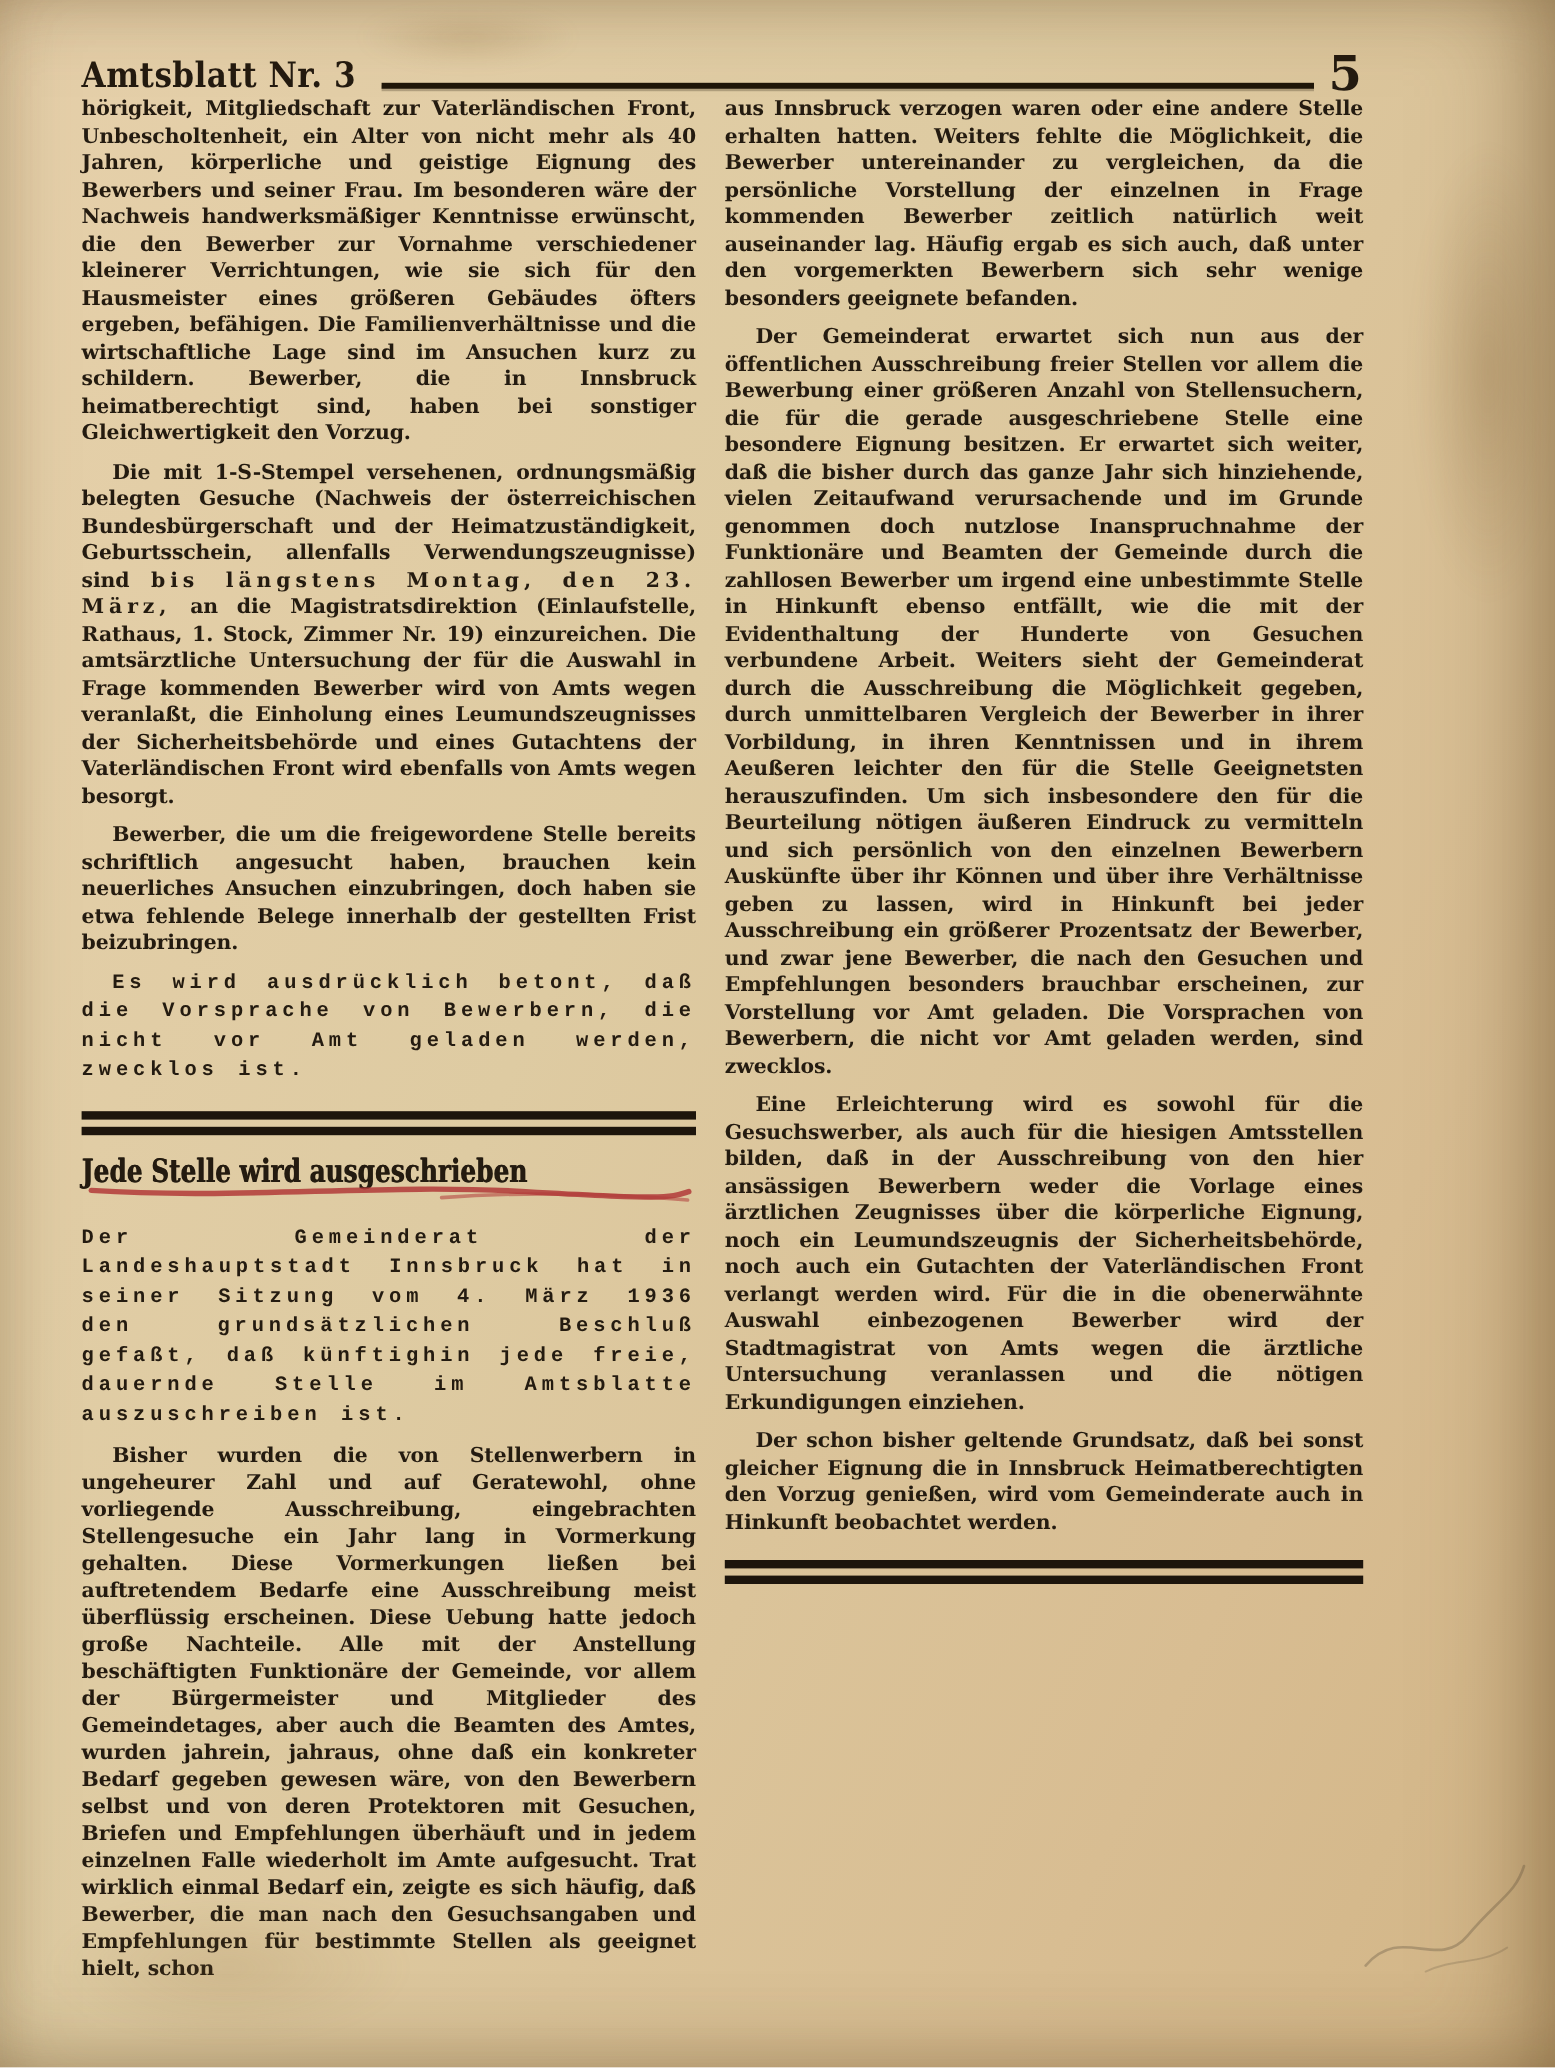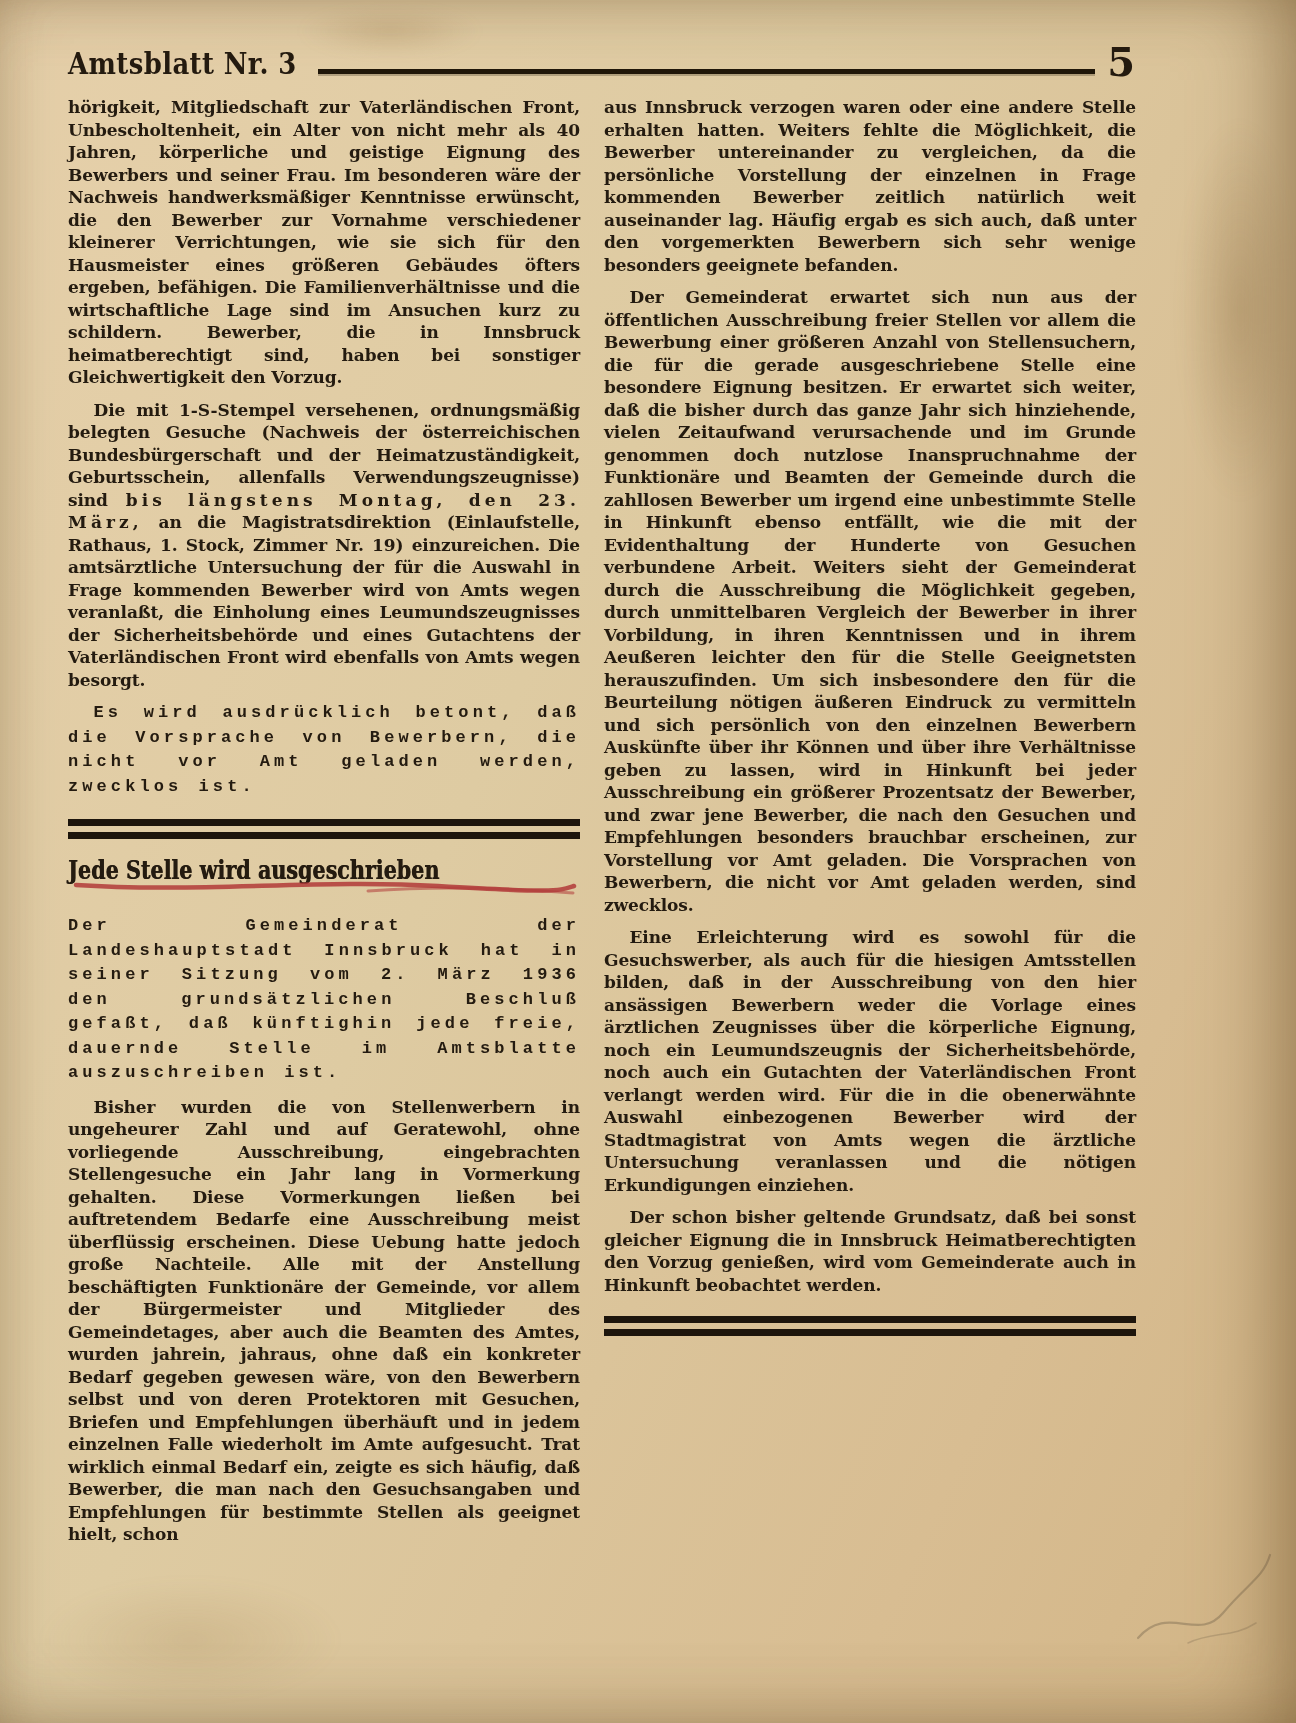--- a/index.html
+++ b/index.html
@@ -23,21 +23,21 @@
       inset 36px 0 70px -40px rgba(120,90,50,.28),
       inset 0 30px 70px -46px rgba(120,90,50,.30),
       inset 0 -34px 80px -44px rgba(104,76,38,.34);
   }
 
   .stain { position:absolute; border-radius:50%; pointer-events:none; filter:blur(7px); }
   .stain.s1 { left:300px; top:8px; width:180px; height:46px; background:radial-gradient(closest-side, rgba(140,104,54,.22), rgba(140,104,54,0)); }
   .stain.s2 { left:1180px; top:120px; width:120px; height:380px; background:radial-gradient(closest-side, rgba(120,86,40,.25), rgba(120,86,40,0)); }
   .stain.s3 { left:40px; top:1580px; width:300px; height:120px; background:radial-gradient(closest-side, rgba(140,104,54,.16), rgba(140,104,54,0)); }
 
-  .masthead { position:relative; display:flex; align-items:flex-end; gap:12px; margin-bottom:16px; }
+  .masthead { position:relative; display:flex; align-items:flex-end; gap:12px; margin-bottom:0; }
   .mast-title { font-size:27px; letter-spacing:.4px; white-space:nowrap; transform:scale(.96,1.08); transform-origin:left bottom; }
   .mast-rule { flex:1 1 auto; height:0; border-bottom:5px solid #201709; margin-bottom:6px; box-shadow:0 2px 0 rgba(32,23,9,.25); }
   .mast-page { font-size:40px; line-height:.9; letter-spacing:1px; }
 
   .columns { display:flex; gap:24px;justify-content:space-between; }
   .col-left  { width:512px; flex:0 0 512px; }
   .col-right { width:532px; flex:0 0 532px; }
 
   .para {
     font-size:17px; line-height:22.5px;
@@ -88,34 +88,35 @@
     <span class="mast-page">5</span>
   </header>
 
   <main class="columns">
 
     <section class="col-left">
       <p class="para noindent">hörigkeit, Mitgliedschaft zur Vaterländischen Front, Unbescholtenheit, ein Alter von nicht mehr als 40 Jahren, körperliche und geistige Eignung des Bewerbers und seiner Frau. Im besonderen wäre der Nachweis handwerksmäßiger Kenntnisse erwünscht, die den Bewerber zur Vornahme verschiedener kleinerer Verrichtungen, wie sie sich für den Hausmeister eines größeren Gebäudes öfters ergeben, befähigen. Die Familienverhältnisse und die wirtschaftliche Lage sind im Ansuchen kurz zu schildern. Bewerber, die in Innsbruck heimatberechtigt sind, haben bei sonstiger Gleichwertigkeit den Vorzug.</p>
 
       <p class="para"><span>Die mit 1-S-Stempel versehenen, ordnungsmäßig belegten Gesuche (Nachweis der österreichischen Bundesbürgerschaft und der Heimatzuständigkeit, Geburtsschein, allenfalls Verwendungszeugnisse) sind </span><span class="sperr">bis längstens Montag, den 23. März,</span><span> an die Magistratsdirektion (Einlaufstelle, Rathaus, 1. Stock, Zimmer Nr. 19) einzureichen. Die amtsärztliche Untersuchung der für die Auswahl in Frage kommenden Bewerber wird von Amts wegen veranlaßt, die Einholung eines Leumundszeugnisses der Sicherheitsbehörde und eines Gutachtens der Vaterländischen Front wird ebenfalls von Amts wegen besorgt.</span></p>
 
+      <p class="para">Bewerber, die um die freigewordene Stelle bereits schriftlich angesucht haben, brauchen kein neuerliches Ansuchen einzubringen, doch haben sie etwa fehlende Belege innerhalb der gestellten Frist beizubringen.</p>
 
       <p class="para sperr-para">Es wird ausdrücklich betont, daß die Vorsprache von Bewerbern, die nicht vor Amt geladen werden, zwecklos ist.</p>
 
       <div class="rule-double"></div>
 
       <h1 class="headline">
         <span class="headline-text">Jede Stelle wird ausgeschrieben</span>
         <svg class="red-underline" viewBox="0 0 512 26" preserveAspectRatio="none">
           <path d="M8 11 C 130 19, 250 5, 370 12 S 490 17, 506 12" fill="none" stroke="#b13a38" stroke-width="4.5" stroke-linecap="round" opacity="0.85"></path>
           <path d="M300 17 C 380 11, 450 15, 505 19" fill="none" stroke="#b13a38" stroke-width="3" stroke-linecap="round" opacity="0.55"></path>
         </svg>
       </h1>
 
-      <p class="para sperr-para noindent">Der Gemeinderat der Landeshauptstadt Innsbruck hat in seiner Sitzung vom 2. März 1936 den grundsätzlichen Beschluß gefaßt, daß künftighin jede freie, dauernde Stelle im Amtsblatte auszuschreiben ist.</p>
+      <p class="para sperr-para noindent">Der Gemeinderat der Landeshauptstadt Innsbruck hat in seiner Sitzung vom 4. März 1936 den grundsätzlichen Beschluß gefaßt, daß künftighin jede freie, dauernde Stelle im Amtsblatte auszuschreiben ist.</p>
 
       <p class="para">Bisher wurden die von Stellenwerbern in ungeheurer Zahl und auf Geratewohl, ohne vorliegende Ausschreibung, eingebrachten Stellengesuche ein Jahr lang in Vormerkung gehalten. Diese Vormerkungen ließen bei auftretendem Bedarfe eine Ausschreibung meist überflüssig erscheinen. Diese Uebung hatte jedoch große Nachteile. Alle mit der Anstellung beschäftigten Funktionäre der Gemeinde, vor allem der Bürgermeister und Mitglieder des Gemeindetages, aber auch die Beamten des Amtes, wurden jahrein, jahraus, ohne daß ein konkreter Bedarf gegeben gewesen wäre, von den Bewerbern selbst und von deren Protektoren mit Gesuchen, Briefen und Empfehlungen überhäuft und in jedem einzelnen Falle wiederholt im Amte aufgesucht. Trat wirklich einmal Bedarf ein, zeigte es sich häufig, daß Bewerber, die man nach den Gesuchsangaben und Empfehlungen für bestimmte Stellen als geeignet hielt, schon</p>
     </section>
 
     <section class="col-right">
       <p class="para noindent">aus Innsbruck verzogen waren oder eine andere Stelle erhalten hatten. Weiters fehlte die Möglichkeit, die Bewerber untereinander zu vergleichen, da die persönliche Vorstellung der einzelnen in Frage kommenden Bewerber zeitlich natürlich weit auseinander lag. Häufig ergab es sich auch, daß unter den vorgemerkten Bewerbern sich sehr wenige besonders geeignete befanden.</p>
 
       <p class="para">Der Gemeinderat erwartet sich nun aus der öffentlichen Ausschreibung freier Stellen vor allem die Bewerbung einer größeren Anzahl von Stellensuchern, die für die gerade ausgeschriebene Stelle eine besondere Eignung besitzen. Er erwartet sich weiter, daß die bisher durch das ganze Jahr sich hinziehende, vielen Zeitaufwand verursachende und im Grunde genommen doch nutzlose Inanspruchnahme der Funktionäre und Beamten der Gemeinde durch die zahllosen Bewerber um irgend eine unbestimmte Stelle in Hinkunft ebenso entfällt, wie die mit der Evidenthaltung der Hunderte von Gesuchen verbundene Arbeit. Weiters sieht der Gemeinderat durch die Ausschreibung die Möglichkeit gegeben, durch unmittelbaren Vergleich der Bewerber in ihrer Vorbildung, in ihren Kenntnissen und in ihrem Aeußeren leichter den für die Stelle Geeignetsten herauszufinden. Um sich insbesondere den für die Beurteilung nötigen äußeren Eindruck zu vermitteln und sich persönlich von den einzelnen Bewerbern Auskünfte über ihr Können und über ihre Verhältnisse geben zu lassen, wird in Hinkunft bei jeder Ausschreibung ein größerer Prozentsatz der Bewerber, und zwar jene Bewerber, die nach den Gesuchen und Empfehlungen besonders brauchbar erscheinen, zur Vorstellung vor Amt geladen. Die Vorsprachen von Bewerbern, die nicht vor Amt geladen werden, sind zwecklos.</p>
 
       <p class="para">Eine Erleichterung wird es sowohl für die Gesuchswerber, als auch für die hiesigen Amtsstellen bilden, daß in der Ausschreibung von den hier ansässigen Bewerbern weder die Vorlage eines ärztlichen Zeugnisses über die körperliche Eignung, noch ein Leumundszeugnis der Sicherheitsbehörde, noch auch ein Gutachten der Vaterländischen Front verlangt werden wird. Für die in die obenerwähnte Auswahl einbezogenen Bewerber wird der Stadtmagistrat von Amts wegen die ärztliche Untersuchung veranlassen und die nötigen Erkundigungen einziehen.</p>

